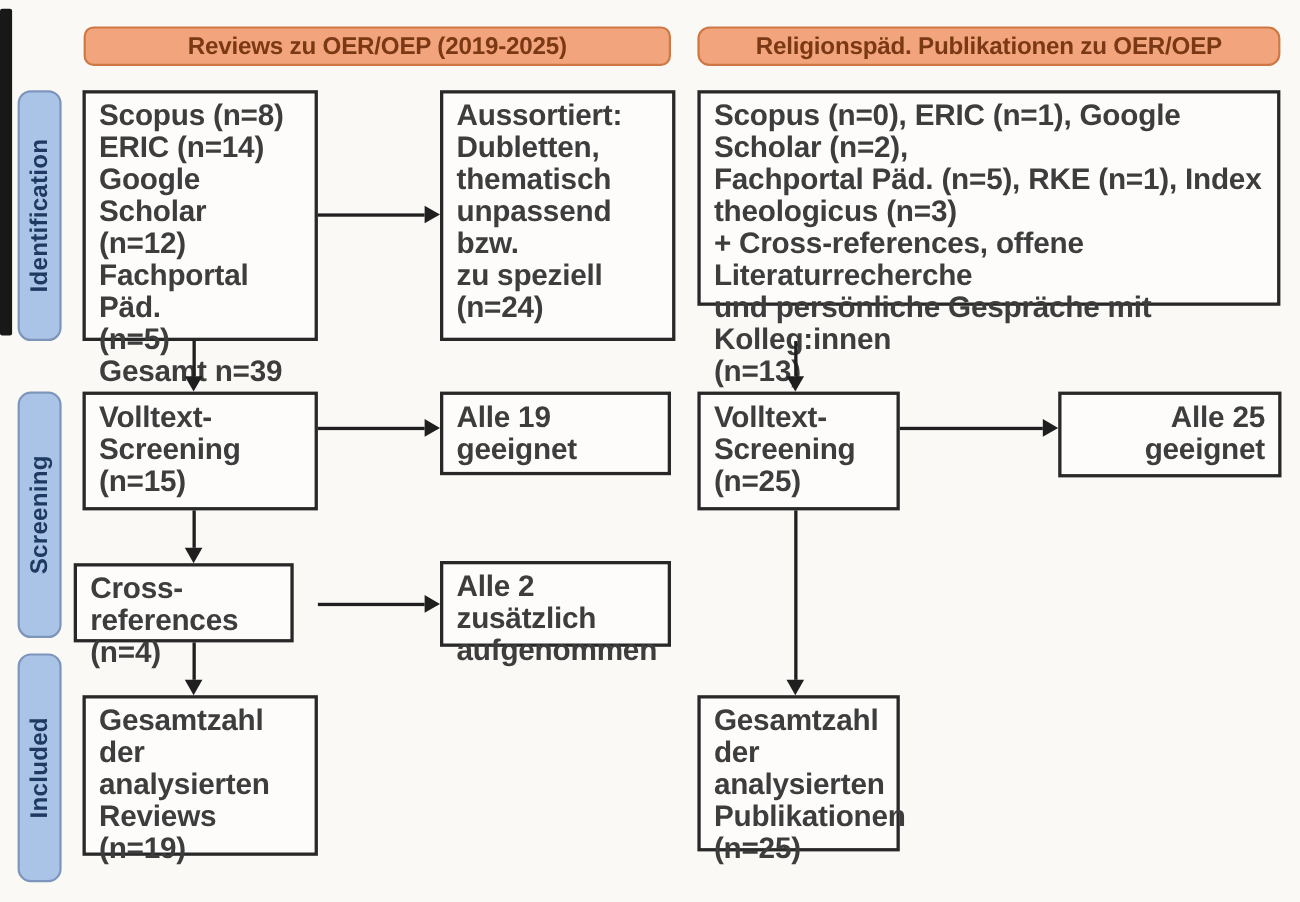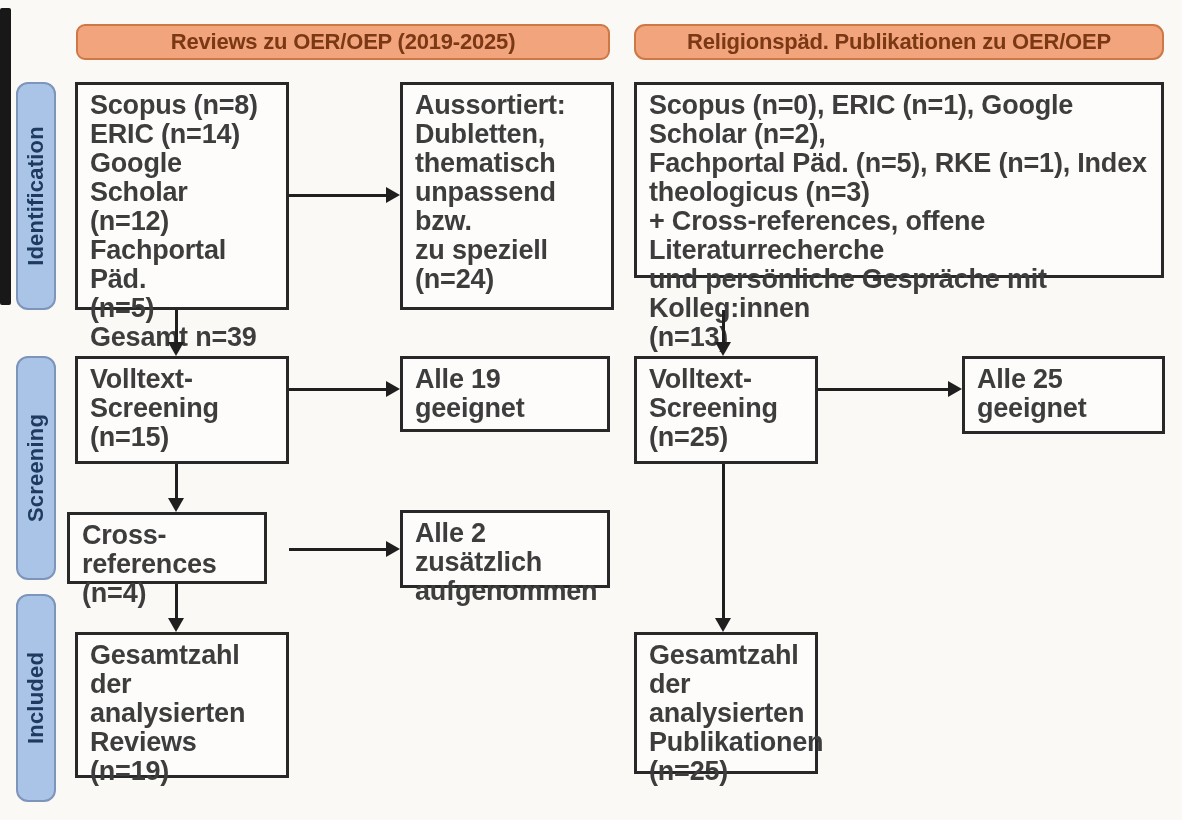--- a/index.html
+++ b/index.html
@@ -163,21 +163,21 @@
 + Cross-references, offene Literaturrecherche
 und persönliche Gespräche mit Kolleg:innen
 (n=13)
 Gesamt n=25</span>
   </div>
   <div class="fbox" style="left:634px; top:356px; width:184px; height:108px;">
     <span class="box-text">Volltext-
 Screening
 (n=25)</span>
   </div>
-  <div class="fbox" style="left:962px; top:356px; width:203px; height:78px;">
+  <div class="fbox" style="left:962px; top:356px; width:203px; height:78px;text-align:right;">
     <span class="box-text">Alle 25 geeignet</span>
   </div>
   <div class="fbox" style="left:634px; top:632px; width:184px; height:142px;">
     <span class="box-text">Gesamtzahl der
 analysierten
 Publikationen
 (n=25)</span>
   </div>
 
   <div>

